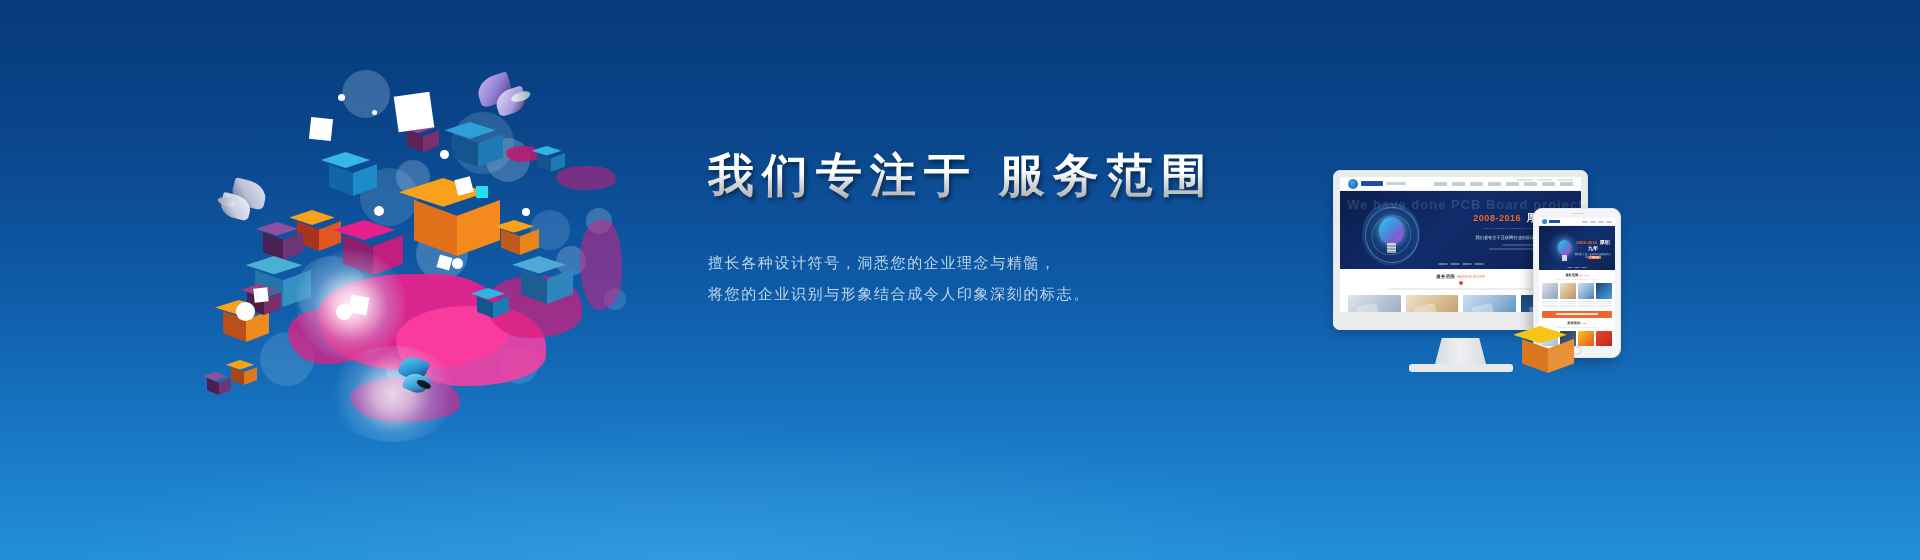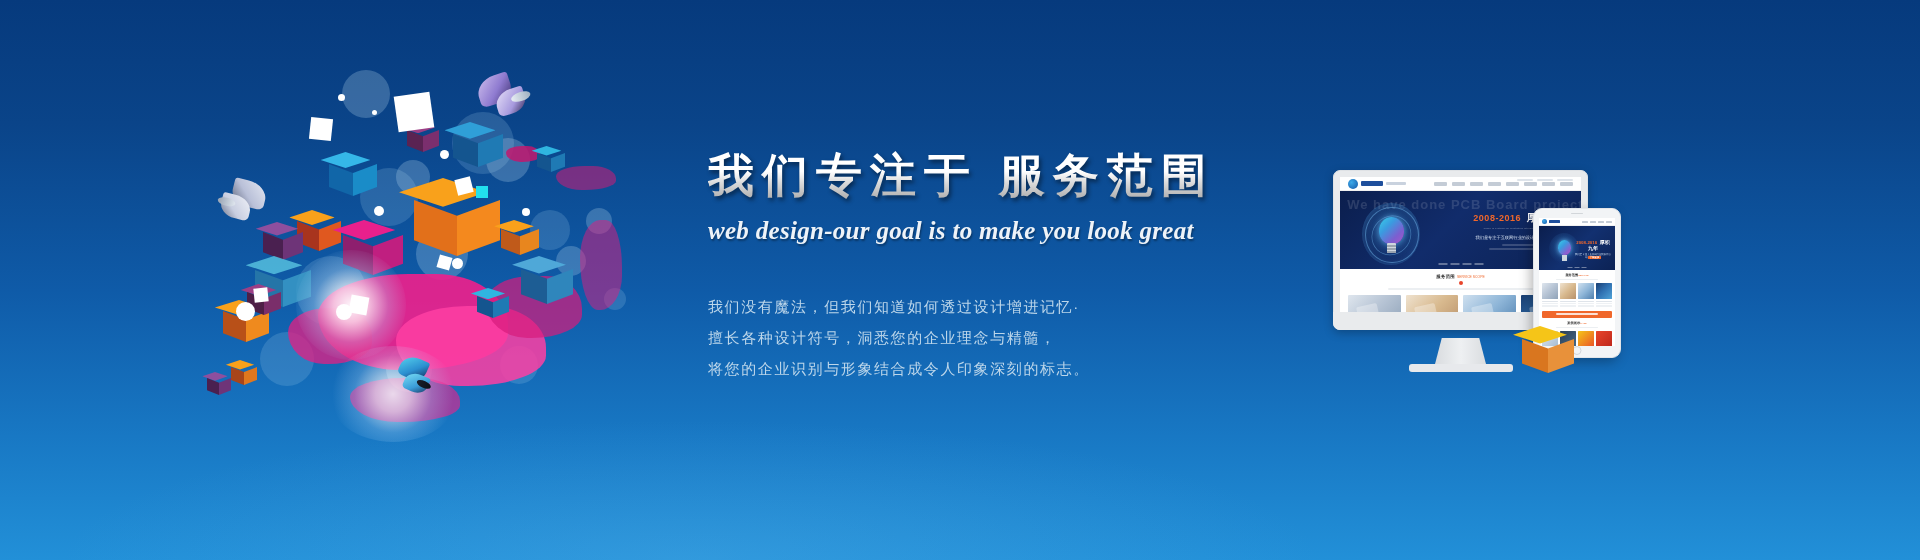--- a/index.html
+++ b/index.html
@@ -387,23 +387,21 @@
 
     <div class="butterfly" style="left:196px;top:300px;width:44px;height:38px;transform:rotate(24deg);">
       <i class="w" style="left:0;top:0;width:27px;height:22px;background:linear-gradient(135deg,#5ad8f0,#2b8fd0 55%,#10204a);"></i>
       <i class="w" style="left:10px;top:14px;width:24px;height:19px;background:linear-gradient(135deg,#7ee4f8,#3a9cd8 60%,#14284f);"></i>
       <i class="body" style="left:22px;top:18px;width:15px;height:7px;background:linear-gradient(90deg,#1a1f2c,#0c1018);"></i>
     </div>
   </div>
 
   <div class="copy">
     <h1 class="headline">我们专注于 服务范围</h1>
-    <div class="subtitle">web design-our goal is to make you look great</div>
     <div class="body-copy">
-      <p>我们没有魔法，但我们知道如何透过设计增进记忆·</p>
       <p>擅长各种设计符号，洞悉您的企业理念与精髓，</p>
       <p>将您的企业识别与形象结合成令人印象深刻的标志。</p>
     </div>
   </div>
 
   <div class="devices">
 
     <div class="monitor">
       <div class="mon-bezel"></div>
       <div class="mon-inner">

